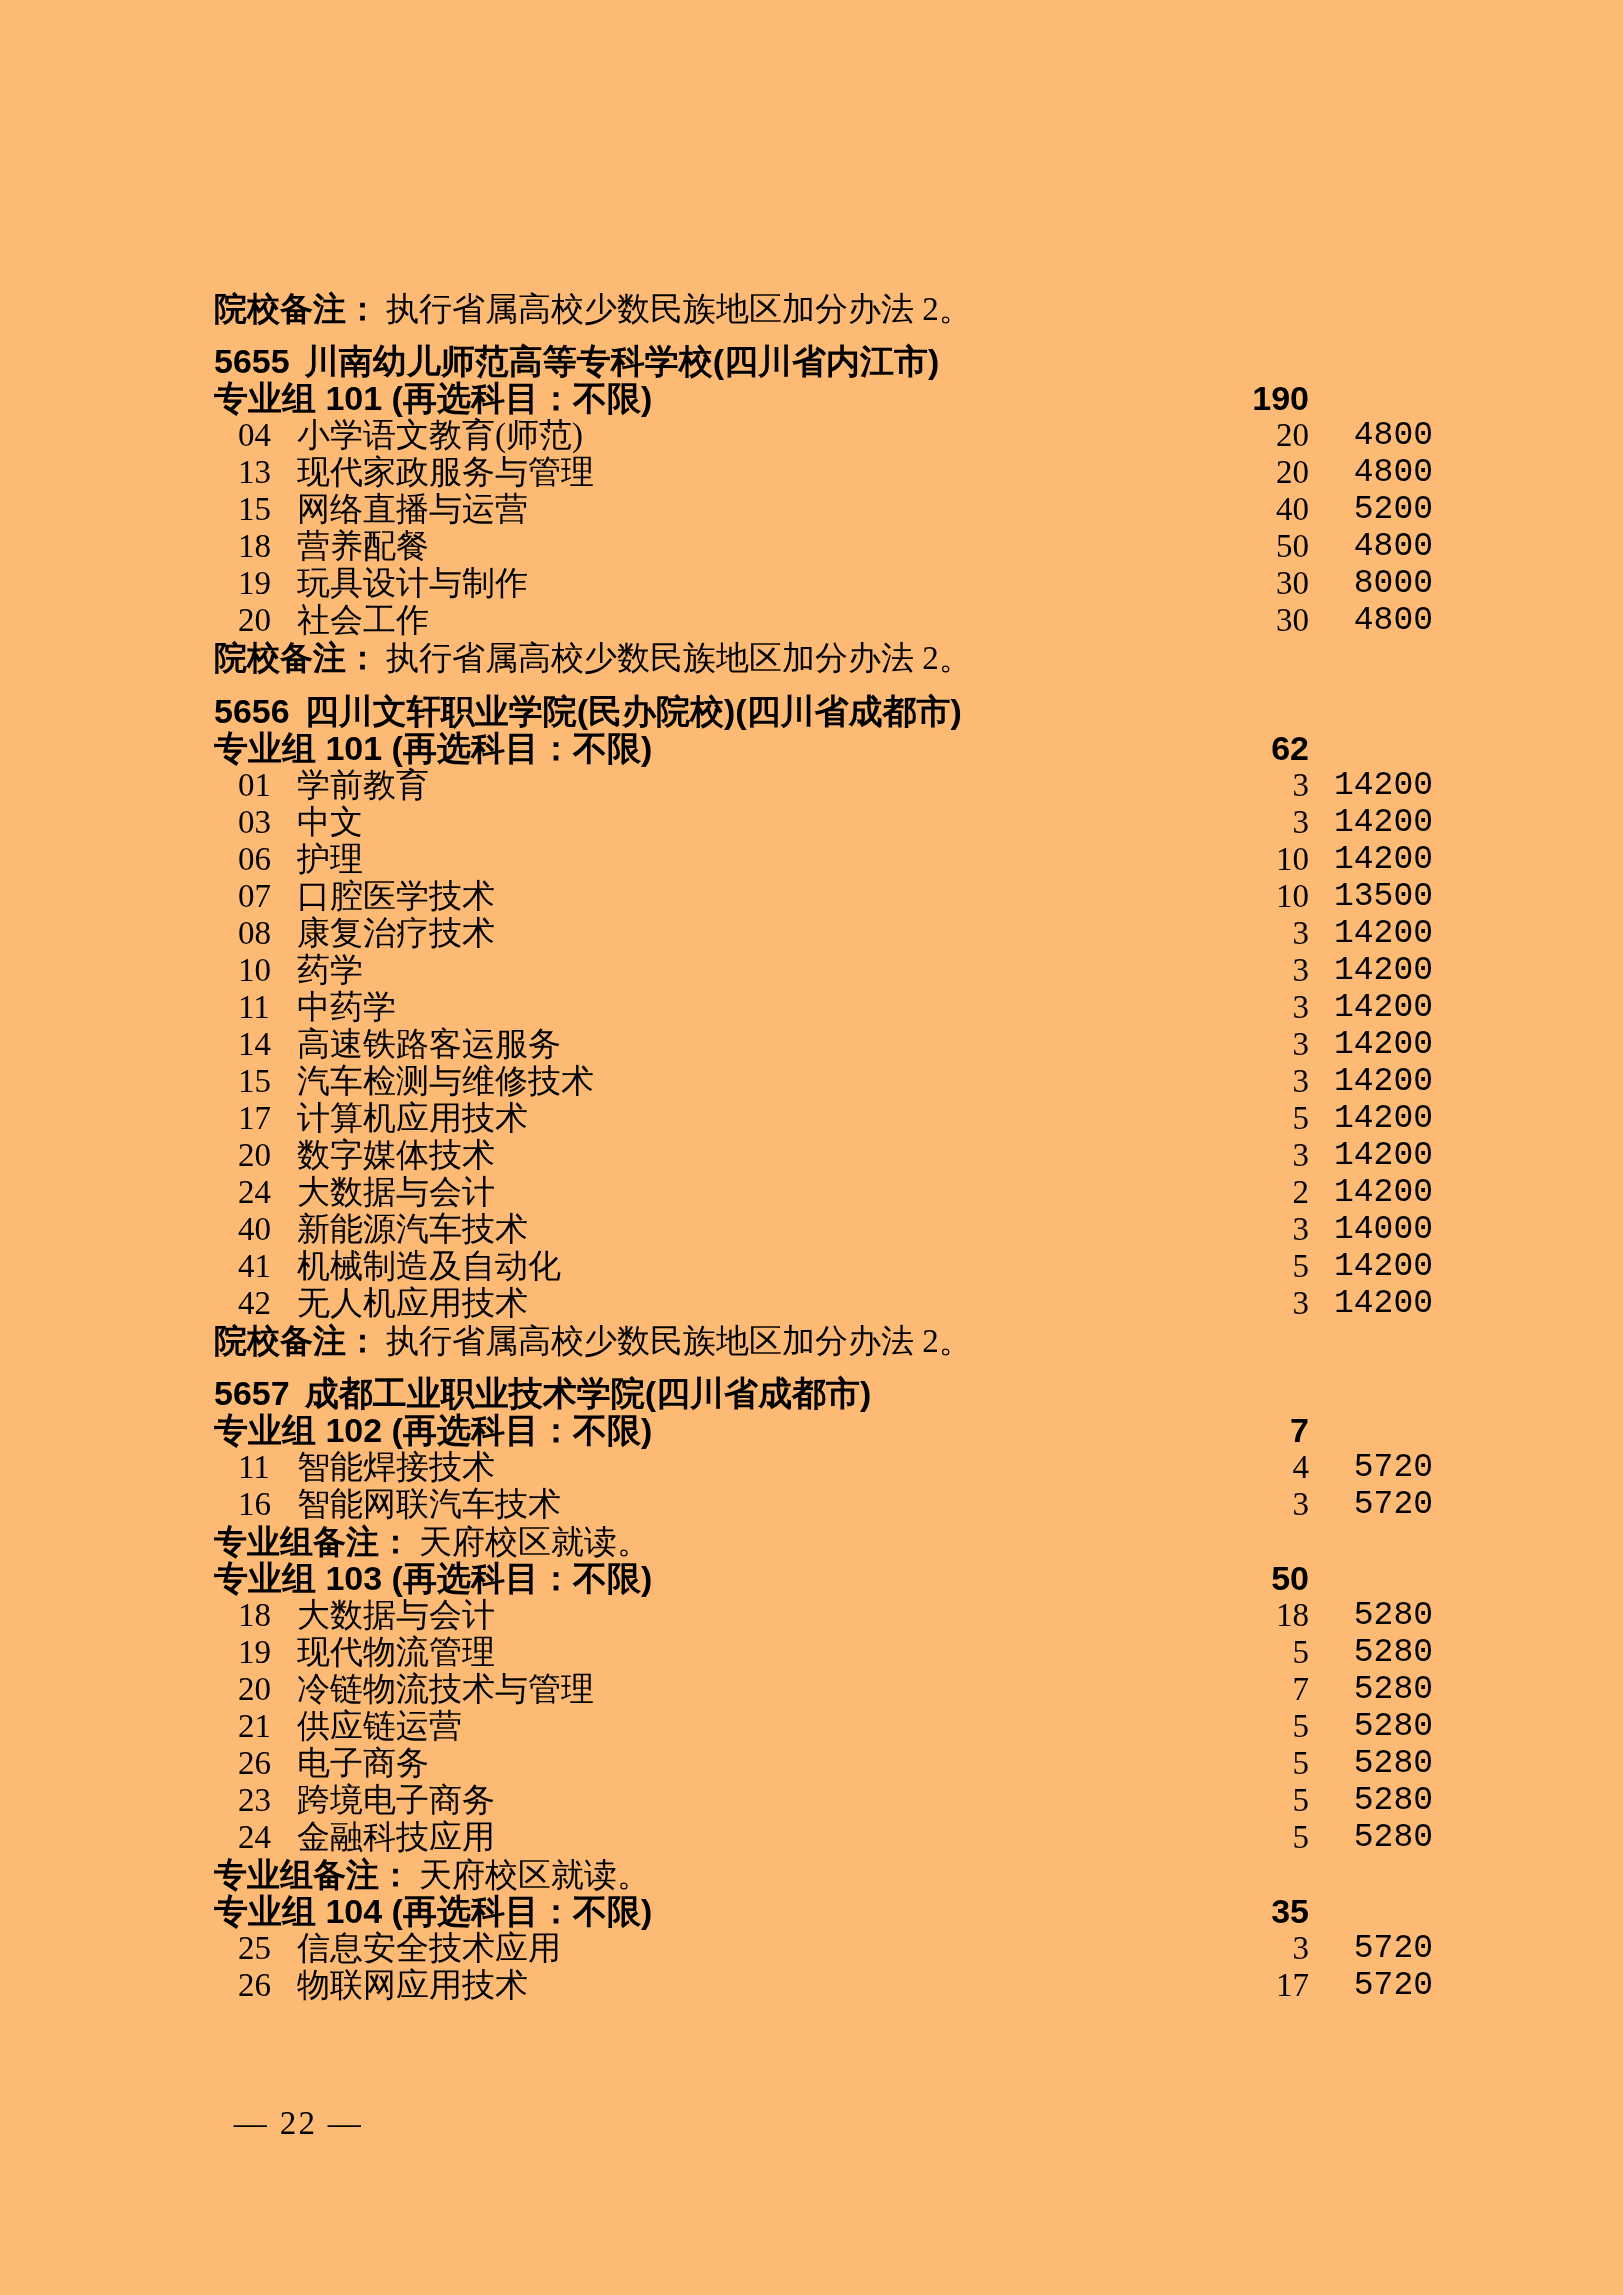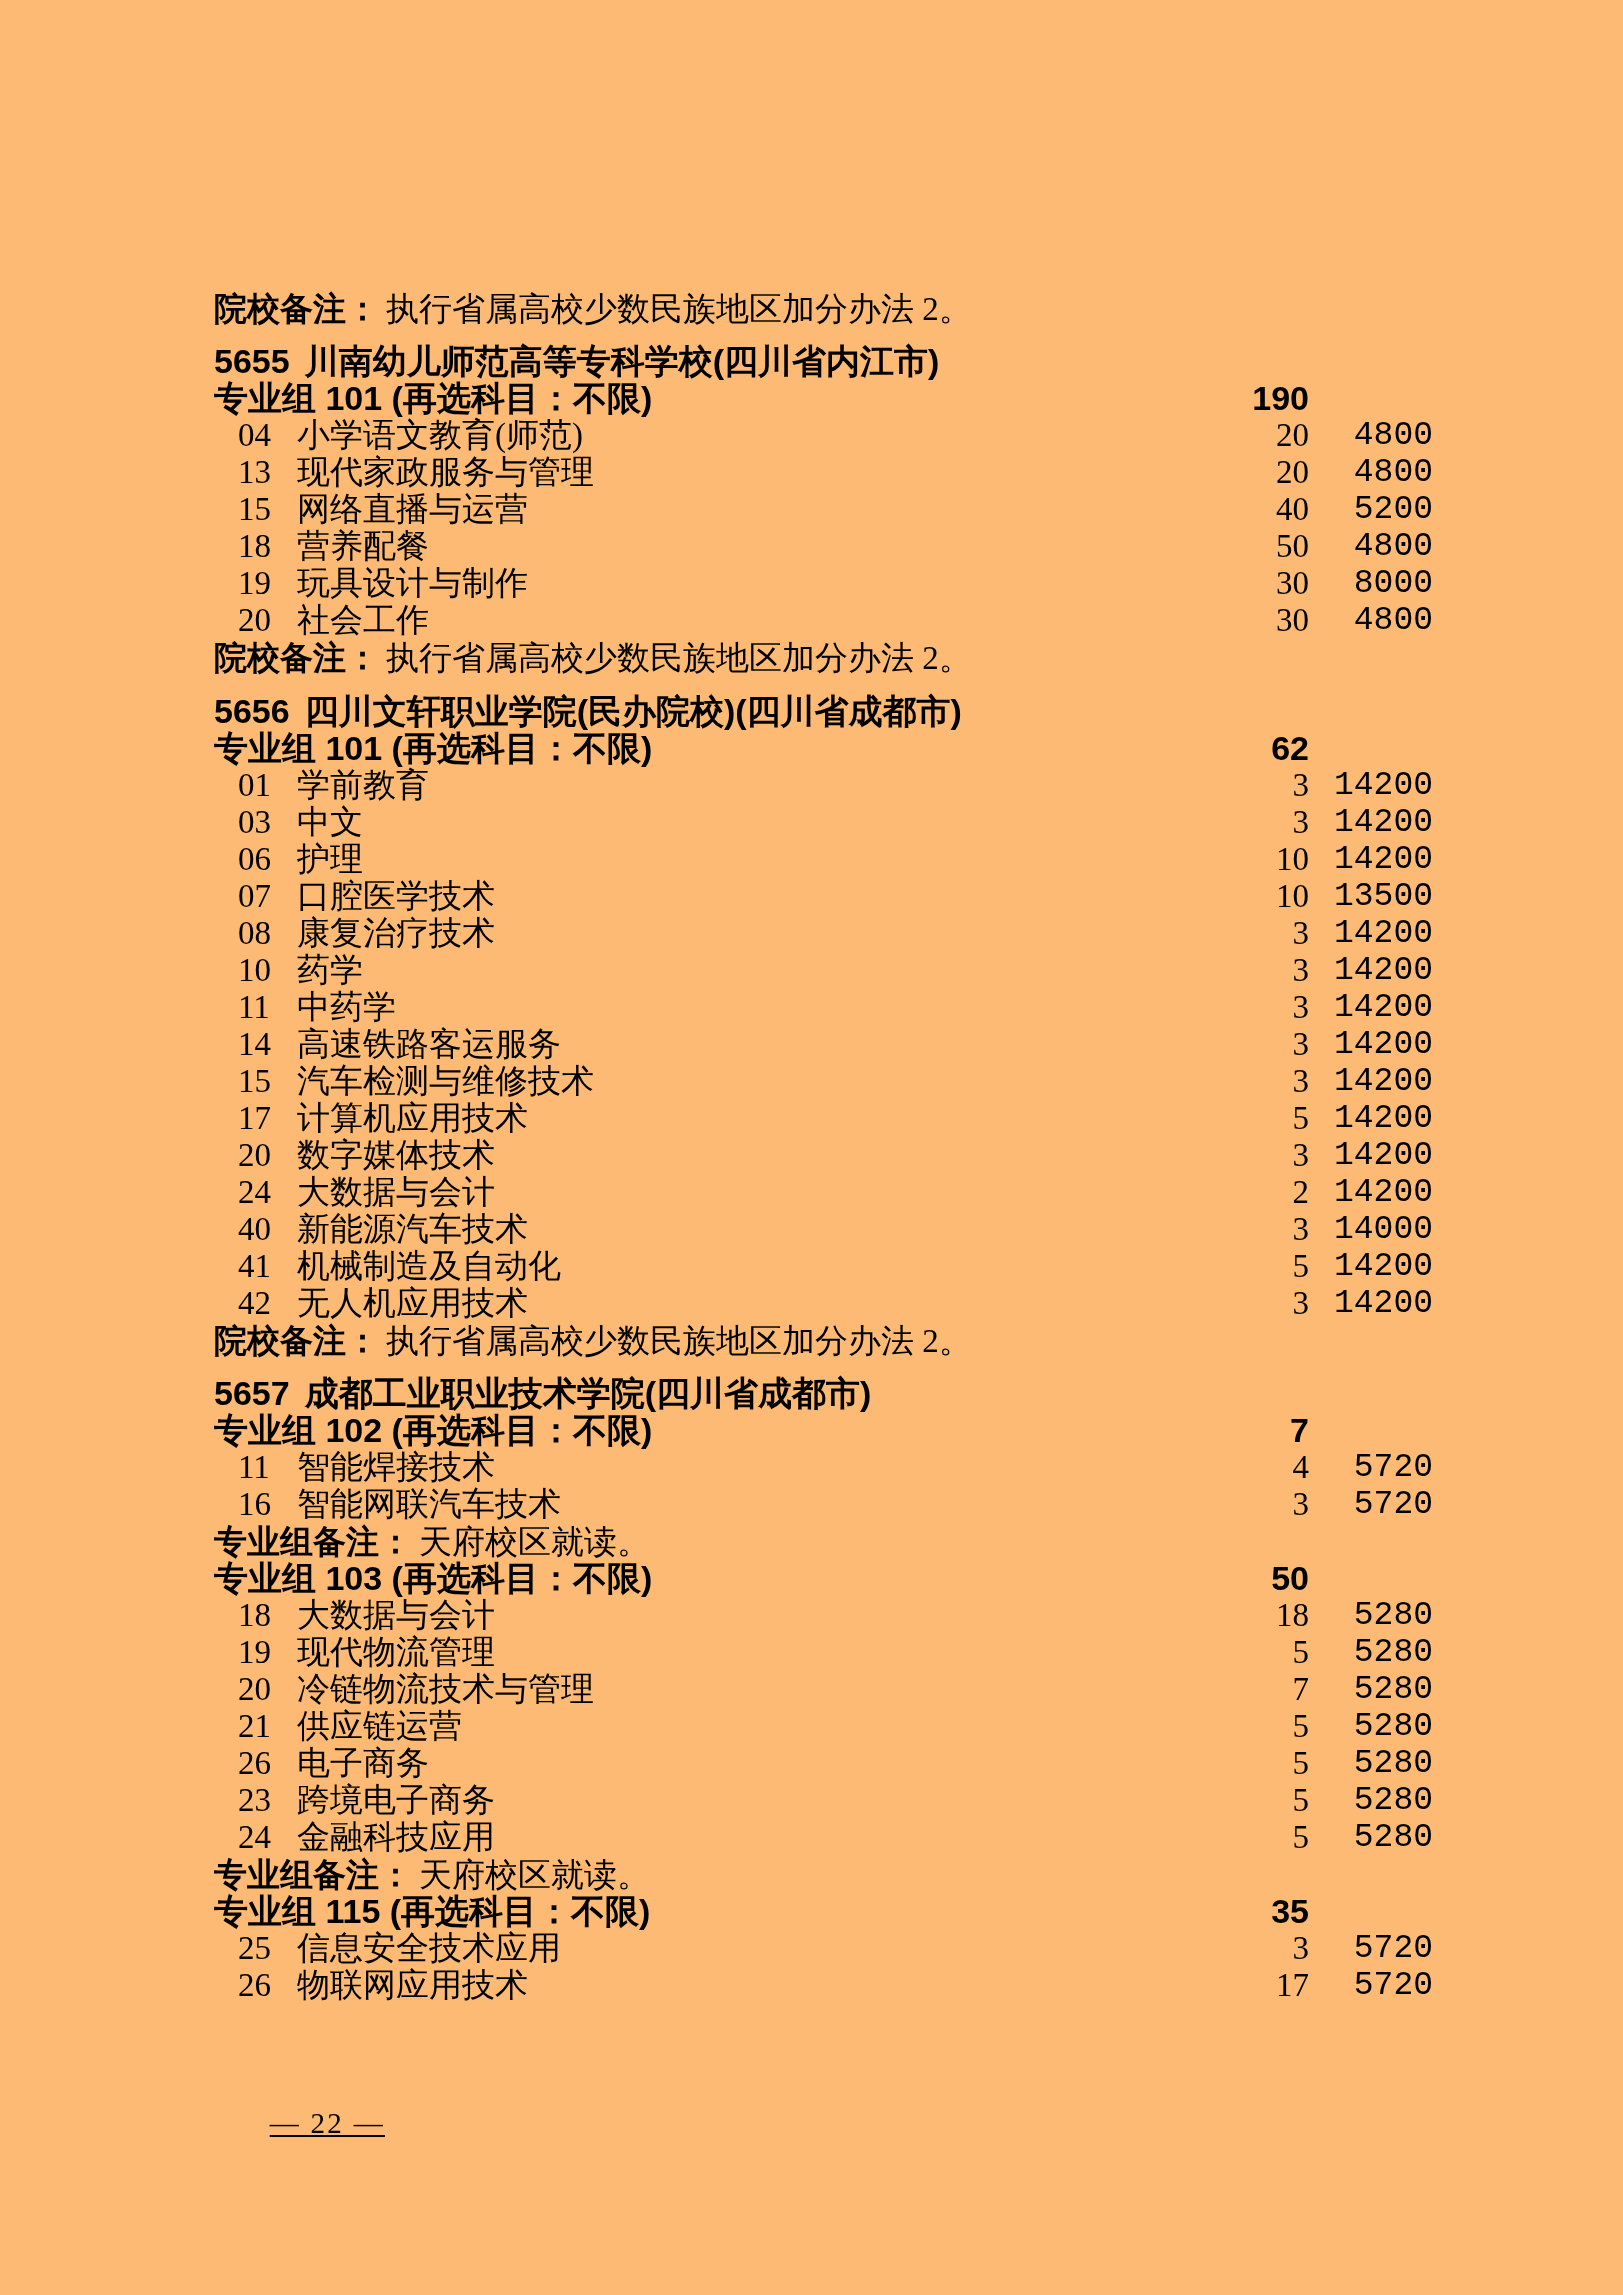--- a/index.html
+++ b/index.html
@@ -48,24 +48,23 @@
     font-weight:700;
   }
   .remark-text{margin-left:7px;}
   .footer{
     position:absolute;
     top:2105px;
     left:212px;
     width:173px;
     height:37px;
     line-height:37px;
-    text-align:right;
-    font-size:29px;
+    text-align:center;
+    font-size:33px;
     letter-spacing:2.3px;
-    text-decoration:underline;
   }
 </style>
 </head>
 <body>
 
 <div class="page">
   <div id="doc">
       <div class="row remark-row"><span class="remark-label">院校备注：</span><span class="remark-text">执行省属高校少数民族地区加分办法 2。</span></div>
       <div class="row inst-row"><span class="inst-code">5655</span><span class="inst-name">川南幼儿师范高等专科学校(四川省内江市)</span></div>
       <div class="row group-row"><span class="group-title">专业组 101 (再选科目：不限)</span><span class="total">190</span></div>
@@ -101,19 +100,19 @@
       <div class="row remark-row"><span class="remark-label">专业组备注：</span><span class="remark-text">天府校区就读。</span></div>
       <div class="row group-row"><span class="group-title">专业组 103 (再选科目：不限)</span><span class="total">50</span></div>
       <div class="row major-row"><span class="major-code">18</span><span class="major-name">大数据与会计</span><span class="count">18</span><span class="fee">5280</span></div>
       <div class="row major-row"><span class="major-code">19</span><span class="major-name">现代物流管理</span><span class="count">5</span><span class="fee">5280</span></div>
       <div class="row major-row"><span class="major-code">20</span><span class="major-name">冷链物流技术与管理</span><span class="count">7</span><span class="fee">5280</span></div>
       <div class="row major-row"><span class="major-code">21</span><span class="major-name">供应链运营</span><span class="count">5</span><span class="fee">5280</span></div>
       <div class="row major-row"><span class="major-code">26</span><span class="major-name">电子商务</span><span class="count">5</span><span class="fee">5280</span></div>
       <div class="row major-row"><span class="major-code">23</span><span class="major-name">跨境电子商务</span><span class="count">5</span><span class="fee">5280</span></div>
       <div class="row major-row"><span class="major-code">24</span><span class="major-name">金融科技应用</span><span class="count">5</span><span class="fee">5280</span></div>
       <div class="row remark-row"><span class="remark-label">专业组备注：</span><span class="remark-text">天府校区就读。</span></div>
-      <div class="row group-row"><span class="group-title">专业组 115 (再选科目：不限)</span><span class="total">35</span></div>
+      <div class="row group-row"><span class="group-title">专业组 104 (再选科目：不限)</span><span class="total">35</span></div>
       <div class="row major-row"><span class="major-code">25</span><span class="major-name">信息安全技术应用</span><span class="count">3</span><span class="fee">5720</span></div>
       <div class="row major-row"><span class="major-code">26</span><span class="major-name">物联网应用技术</span><span class="count">17</span><span class="fee">5720</span></div>
     </div>
   <div class="footer">— 22 —</div>
 </div>
 
 
 </body></html>

